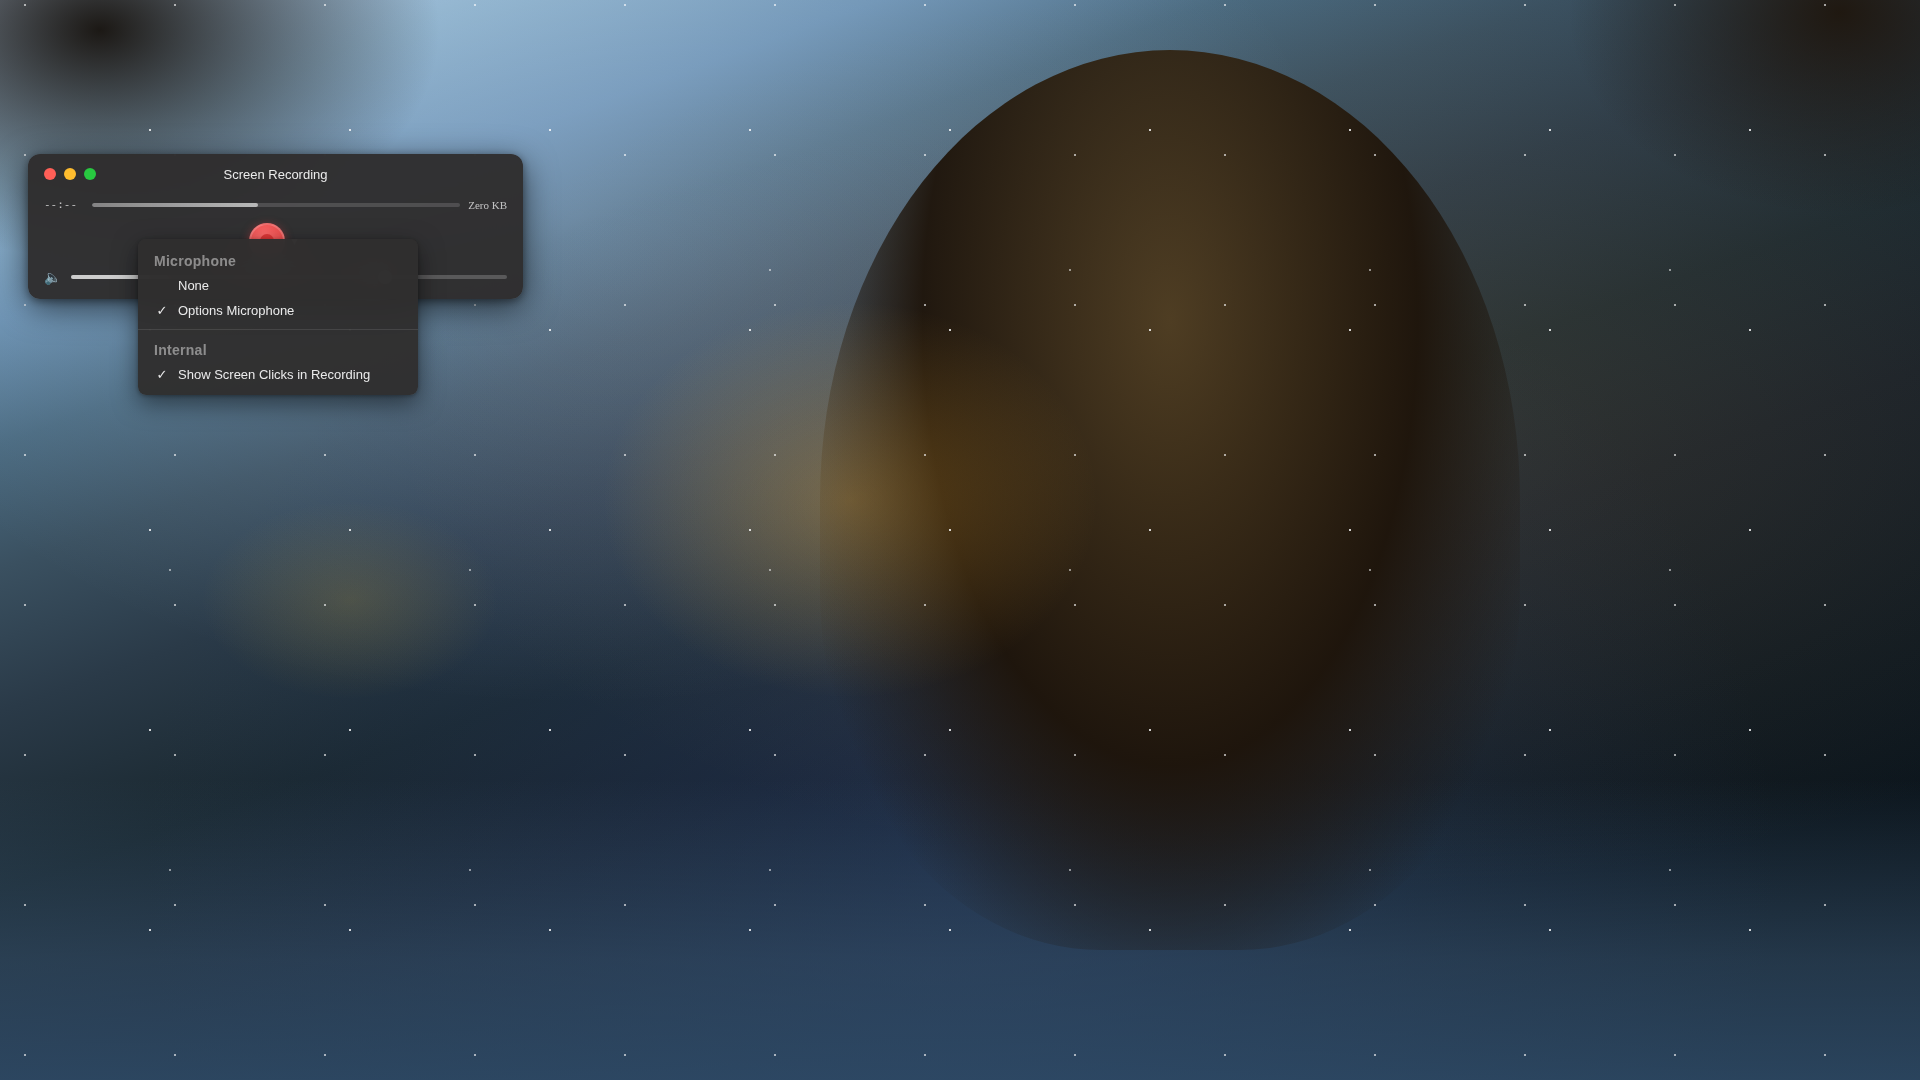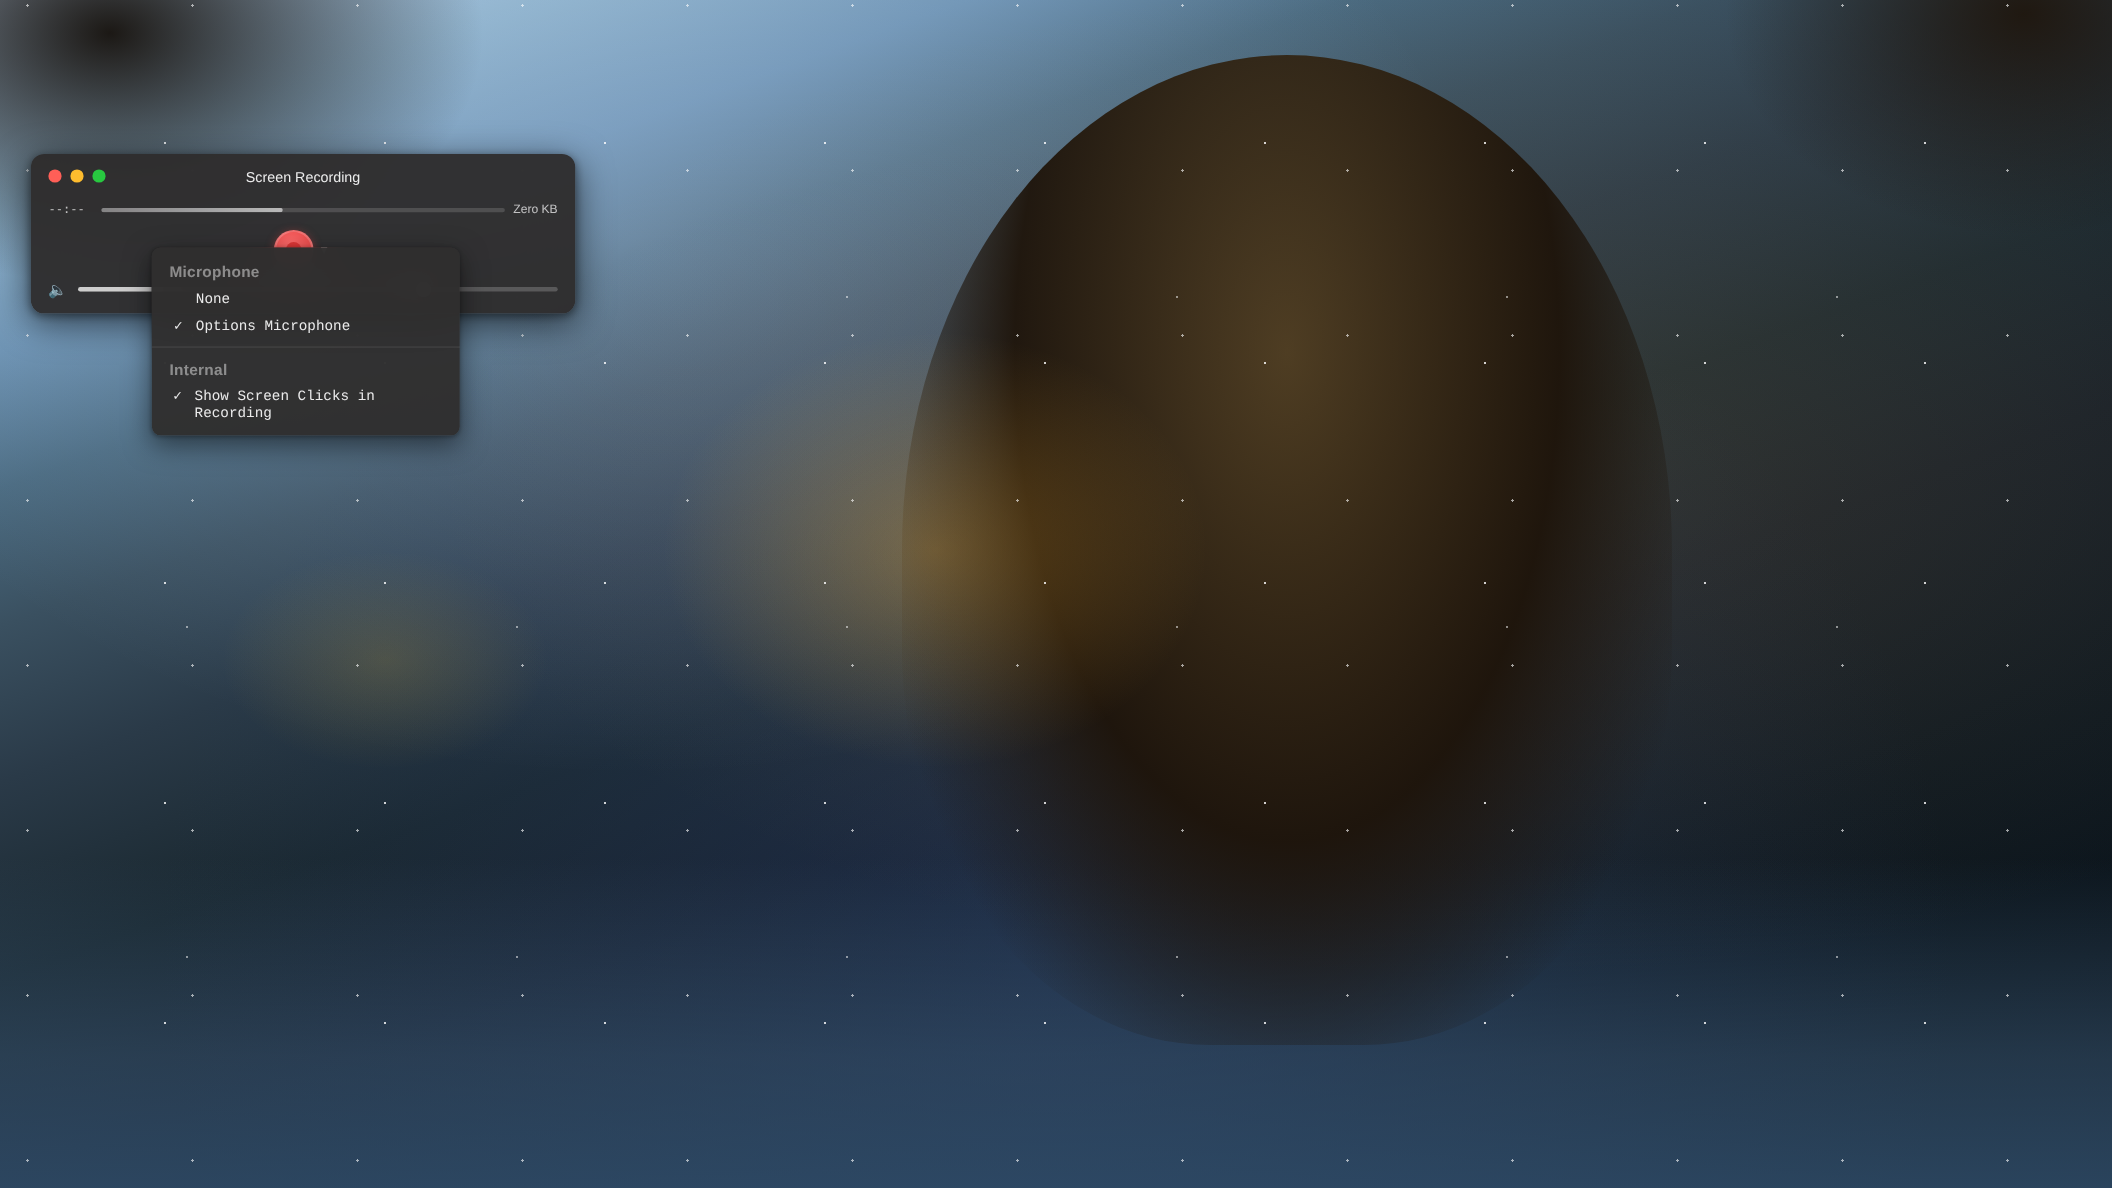--- a/index.html
+++ b/index.html
@@ -111,21 +111,21 @@
         radial-gradient(circle, rgba(255,255,255,0.6) 1px, transparent 1px),
         radial-gradient(circle, rgba(255,255,255,0.5) 1px, transparent 1px);
       background-size: 200px 200px, 150px 150px, 300px 300px;
       background-position: 50px 30px, 100px 80px, 20px 120px;
       pointer-events: none;
     }
 
     
     .mac-window {
       position: absolute;
-      top: 140px;
+      top: 154px;
       left: 28px;
       width: 495px;
       background: rgba(45, 43, 43, 0.95);
       border-radius: 12px;
       box-shadow: 0 8px 32px rgba(0,0,0,0.6), 0 2px 8px rgba(0,0,0,0.4);
       backdrop-filter: blur(20px);
       -webkit-backdrop-filter: blur(20px);
       overflow: visible;
     }
 
@@ -211,20 +211,21 @@
       height: 100%;
       width: 45%;
       background: linear-gradient(to right, rgba(255,255,255,0.3), rgba(255,255,255,0.6));
       border-radius: 2px;
     }
 
     .file-size-text {
       color: rgba(255,255,255,0.7);
       font-size: 11px;
       white-space: nowrap;
+      font-family: Liberation Serif, serif;
     }
 
     
     .record-row {
       display: flex;
       align-items: center;
       justify-content: center;
       gap: 0;
       margin-bottom: 10px;
       position: relative;
@@ -328,21 +329,20 @@
 
     .menu-item {
       display: flex;
       align-items: flex-start;
       padding: 5px 16px;
       cursor: pointer;
       color: rgba(255,255,255,0.9);
       font-size: 13px;
       gap: 8px;
       position: relative;
-      font-family: Liberation Mono, monospace;
     }
 
     .menu-check {
       color: rgba(255,255,255,0.9);
       font-size: 13px;
       width: 16px;
       text-align: center;
     }
 
     .menu-check.empty {

